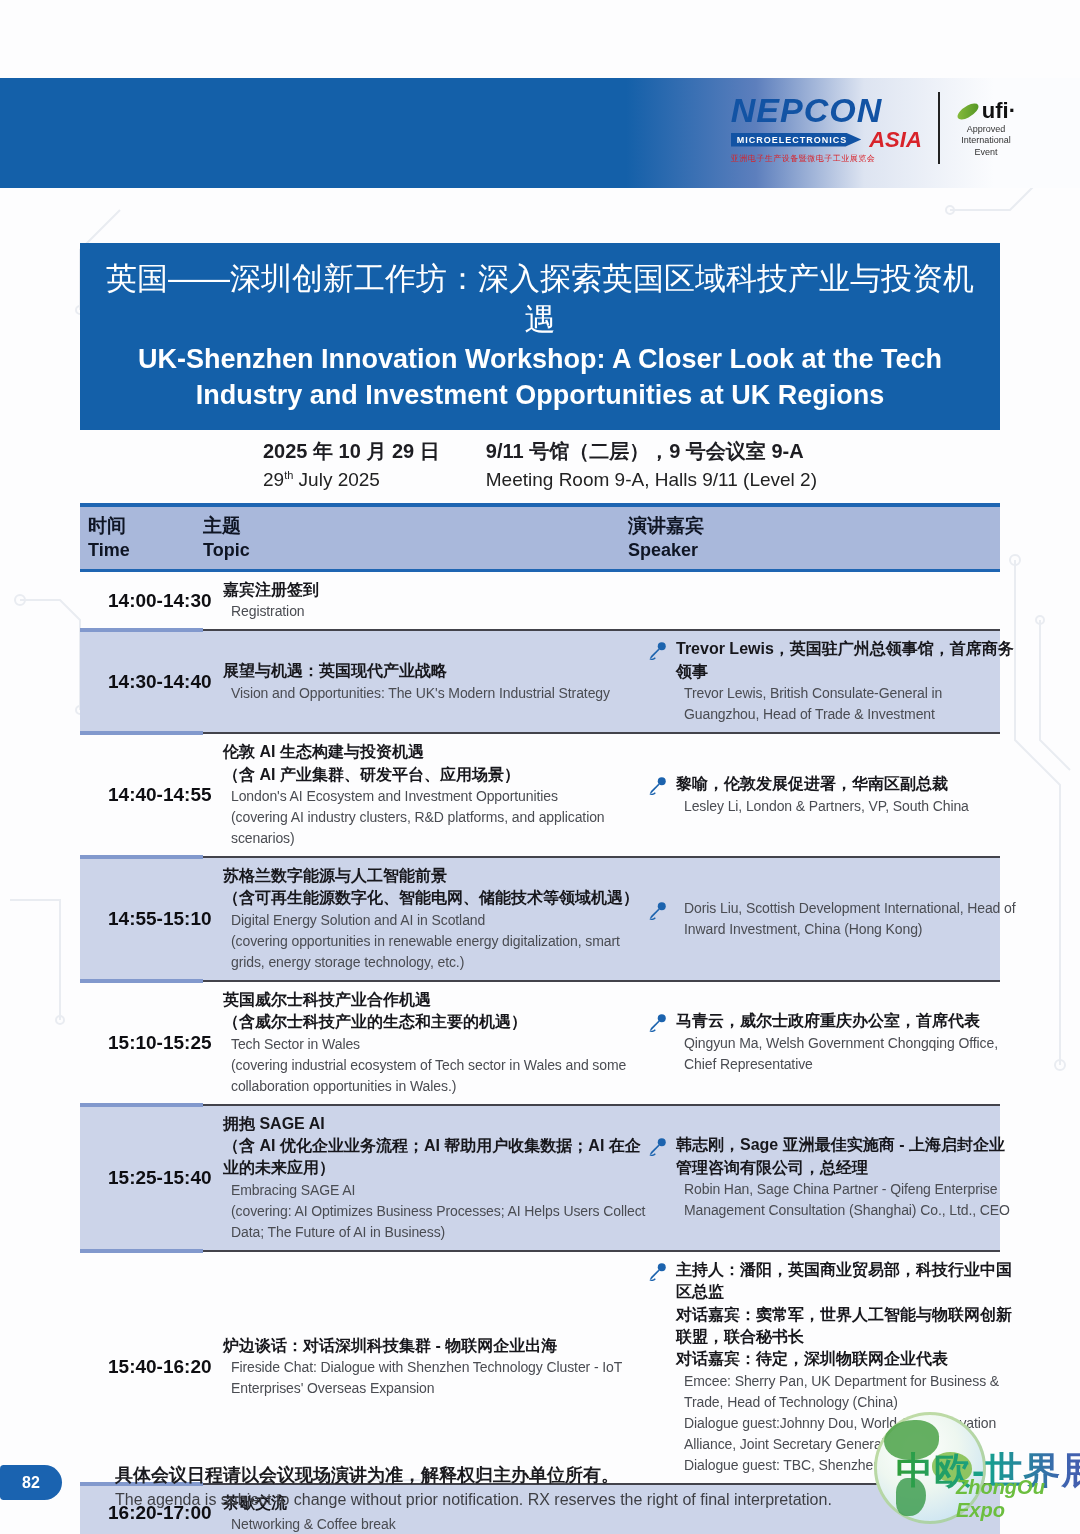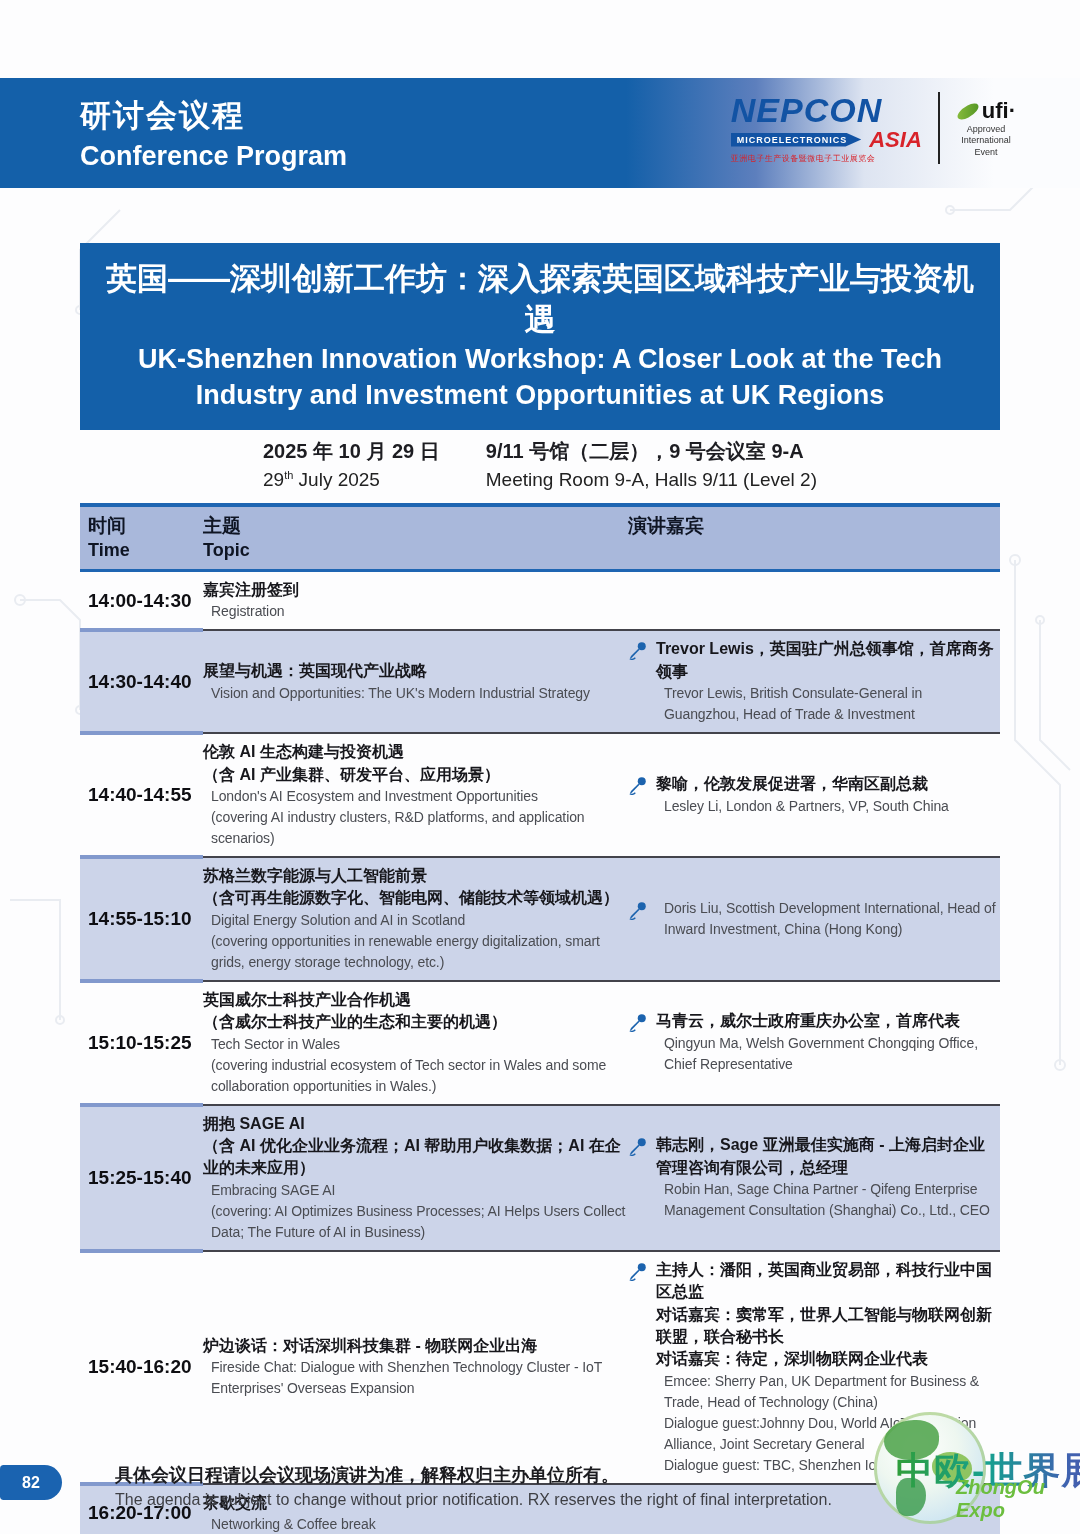--- a/index.html
+++ b/index.html
@@ -28,21 +28,21 @@
   .logo-divider { width:2px; height:72px; background:#222; }
   .ufi { text-align:center; color:#111; }
   .ufi-top { display:flex; align-items:center; justify-content:center; gap:2px; }
   .ufi-leaf { width:24px; height:11px; background:linear-gradient(120deg,#8cbf3f,#4f9222); border-radius:60% 40% 60% 40%; transform:rotate(-28deg); }
   .ufi-name { font-size:22px; font-weight:bold; }
   .ufi-sub { font-size:9px; line-height:1.25; color:#333; white-space:pre-line; }
 
   
   .title-box { position:absolute; top:243px; left:80px; width:920px; z-index:2;
                background:#1460a9; color:#fff; text-align:center; padding:16px 18px 16px; }
-  .title-cn { font-size:31px; font-weight:bold; line-height:1.32; }
+  .title-cn { font-size:31px; font-weight:normal; line-height:1.32; }
   .title-en { font-size:27px; font-weight:bold; line-height:1.35; }
 
   .date-row { position:absolute; top:436px; left:80px; width:920px; z-index:2;
               display:flex; justify-content:center; gap:46px; color:#1d1d22; }
   .date-col { text-align:left; }
   .d-cn { font-size:20px; font-weight:600; line-height:1.5; }
   .d-en { font-size:19px; font-weight:500; line-height:1.5; color:#222; }
   sup { font-size:11px; }
 
   
@@ -51,21 +51,21 @@
            padding:6px 0 7px; color:#0f1524; }
   .th-cn { font-size:19px; font-weight:bold; line-height:1.35; }
   .th-en { font-size:18px; font-weight:bold; line-height:1.3; }
   .col-time { width:123px; padding-left:8px; flex:none; }
   .col-topic { width:425px; padding-right:12px; flex:none; }
   .col-speaker { width:372px; flex:none; }
 
   .trow { position:relative; display:flex; align-items:center; border-bottom:2px solid #43434b; padding:3px 0; }
   .trow.alt { background:#ccd4e9; }
   .time-underline { position:absolute; left:0; bottom:-3px; width:123px; height:4px; background:#8299cd; z-index:3; }
-  .t-time { font-size:19px; font-weight:bold; color:#0e0e12; }
+  .t-time { font-size:19px; font-weight:bold; color:#0e0e12;margin-left:20px; }
   .cn { font-size:16px; font-weight:bold; color:#17171c; line-height:1.4; white-space:pre-line; }
   .en { font-size:14px; color:#4a4c52; line-height:1.5; white-space:pre-line; letter-spacing:-.1px;margin-left:8px; }
   .spk { display:flex; align-items:flex-start; gap:8px; }
   .mic { flex:none; width:20px; height:20px; margin-top:2px; }
   .cell-pad { padding:4px 0; }
 
   
   .page-badge { position:absolute; top:1465px; left:0; width:62px; height:35px; z-index:4;
                 background:#1a63b0; border-radius:4px 19px 19px 4px; color:#fff; font-size:16px; font-weight:bold;
                 display:flex; align-items:center; justify-content:center; }
@@ -105,24 +105,20 @@
       <circle cx="300" cy="1480" r="5"></circle>
     <path d="M520 1510 h180"></path>
       <circle cx="700" cy="1510" r="5"></circle>
     <path d="M950 210 h60 l30 -30"></path>
       <circle cx="950" cy="210" r="4"></circle>
     <path d="M120 210 l-40 40 v60"></path>
       <circle cx="80" cy="310" r="4"></circle>
   </svg>
 
   <div class="band">
-    <div class="band-titles">
-      <div class="band-cn">研讨会议程</div>
-      <div class="band-en">Conference Program</div>
-    </div>
     <div class="band-logos">
       <div class="nepcon">
         <div class="nepcon-name">NEPCON</div>
         <div class="nepcon-mid">
           <span class="nepcon-arrow">MICROELECTRONICS</span>
           <span class="nepcon-asia">ASIA</span>
         </div>
         <div class="nepcon-cn">亚洲电子生产设备暨微电子工业展览会</div>
       </div>
       <div class="logo-divider"></div>
@@ -159,20 +155,21 @@
       <div class="col-time">
         <div class="th-cn">时间</div>
           <div class="th-en">Time</div>
       </div>
       <div class="col-topic">
         <div class="th-cn">主题</div>
           <div class="th-en">Topic</div>
       </div>
       <div class="col-speaker">
         <div class="th-cn">演讲嘉宾</div>
+          <div class="th-en">Speaker</div>
       </div>
     </div>
 
     <div class="trow">
       <div class="col-time t-time">14:00-14:30</div>
       <div class="col-topic cell-pad">
         <div class="cn">嘉宾注册签到</div>
         <div class="en">Registration</div>
       </div>
       <div class="col-speaker"></div>

